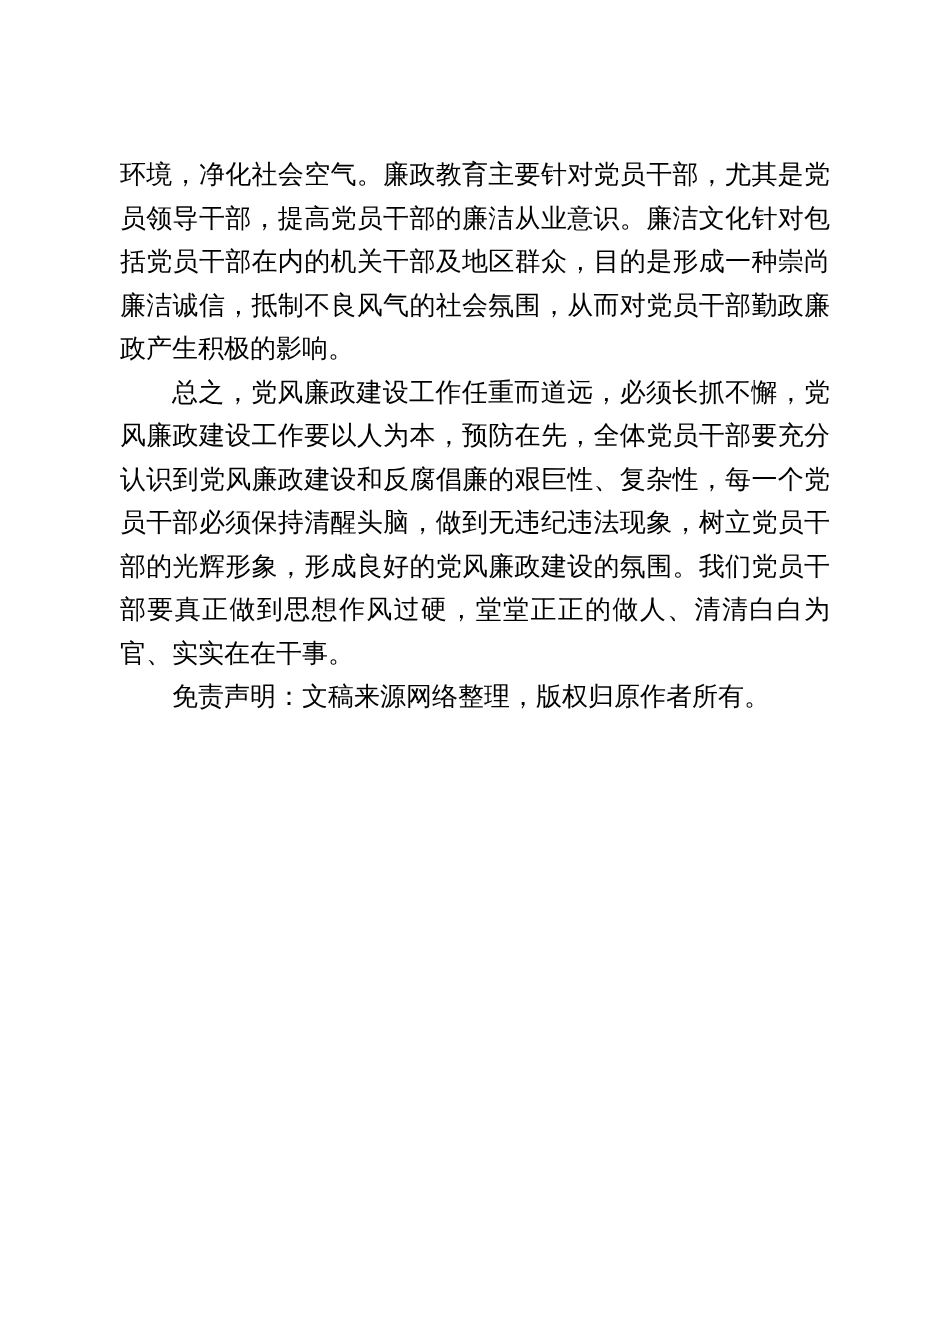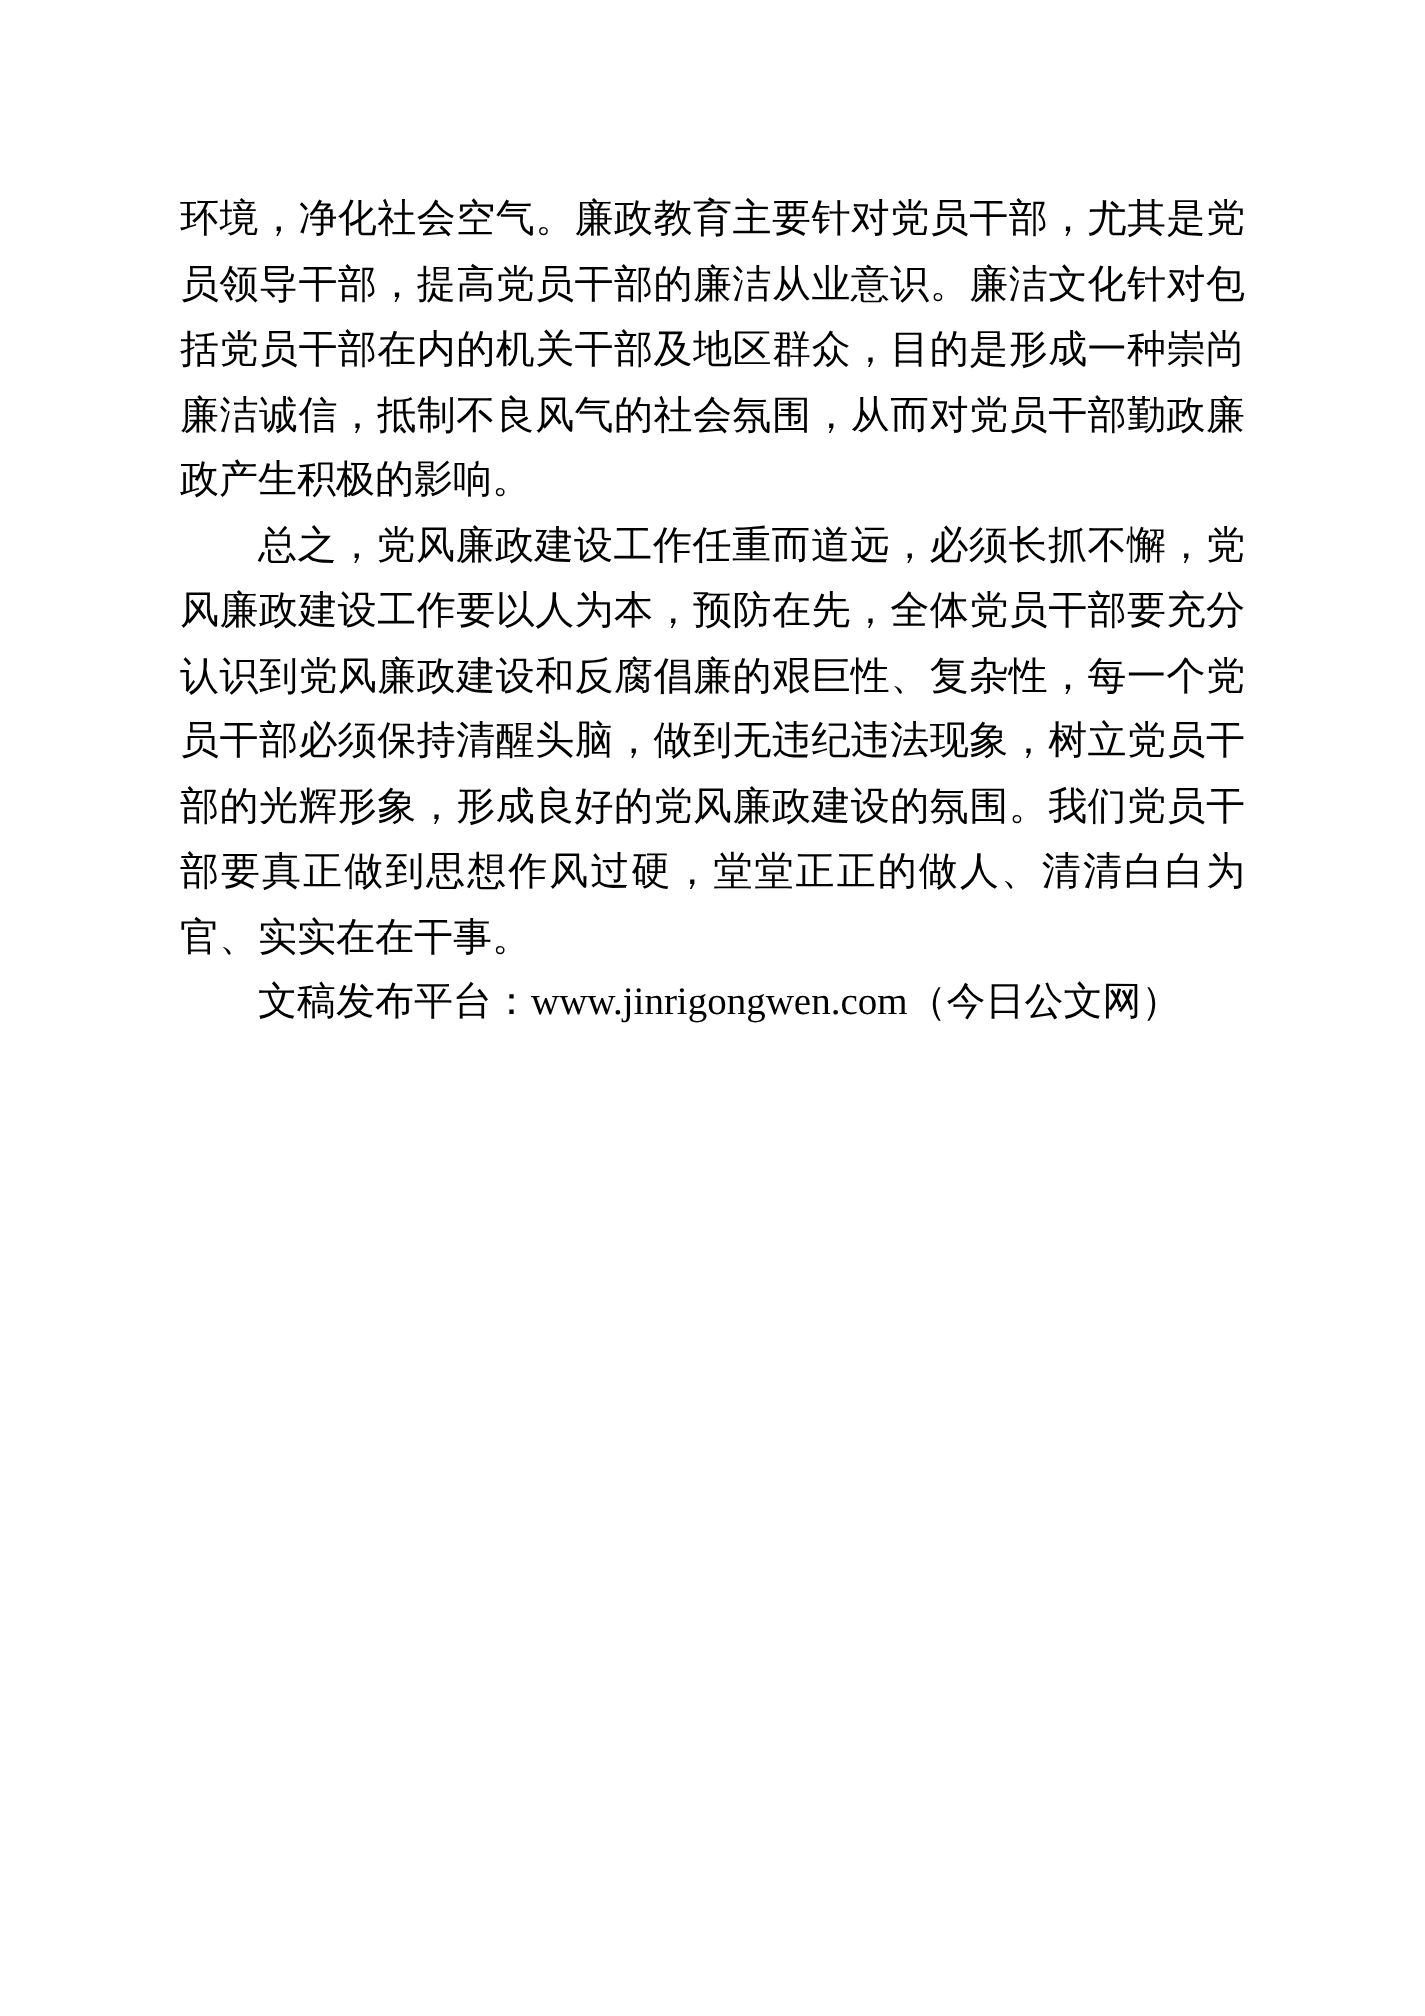--- a/index.html
+++ b/index.html
@@ -11,21 +11,21 @@
     position: relative;
     width: 950px;
     height: 1344px;
     background: #ffffff;
     margin: 0 auto;
     overflow: hidden;
     box-sizing: border-box;
   }
   .content {
     position: absolute;
-    top: 124px;
+    top: 153px;
     left: 120px;
     width: 710px;
     font-family: "Liberation Serif", "DejaVu Serif", serif;
     font-size: 26px;
     line-height: 43.5px;
     color: #000000;
     text-align: justify;
     text-justify: inter-ideograph;
     word-break: break-all;
   }
@@ -37,15 +37,15 @@
     text-indent: 2em;
   }
 </style>
 </head>
 <body>
 
 <div class="page">
   <div class="content">
     <p class="para">环境，净化社会空气。廉政教育主要针对党员干部，尤其是党员领导干部，提高党员干部的廉洁从业意识。廉洁文化针对包括党员干部在内的机关干部及地区群众，目的是形成一种崇尚廉洁诚信，抵制不良风气的社会氛围，从而对党员干部勤政廉政产生积极的影响。</p>
     <p class="para indent">总之，党风廉政建设工作任重而道远，必须长抓不懈，党风廉政建设工作要以人为本，预防在先，全体党员干部要充分认识到党风廉政建设和反腐倡廉的艰巨性、复杂性，每一个党员干部必须保持清醒头脑，做到无违纪违法现象，树立党员干部的光辉形象，形成良好的党风廉政建设的氛围。我们党员干部要真正做到思想作风过硬，堂堂正正的做人、清清白白为官、实实在在干事。</p>
-    <p class="para indent">文稿发布平台：www.jinrigongwen.com（今日公文网）</p>
+    <p class="para indent">免责声明：文稿来源网络整理，版权归原作者所有。</p>
   </div>
 </div>
 
 </body></html>

